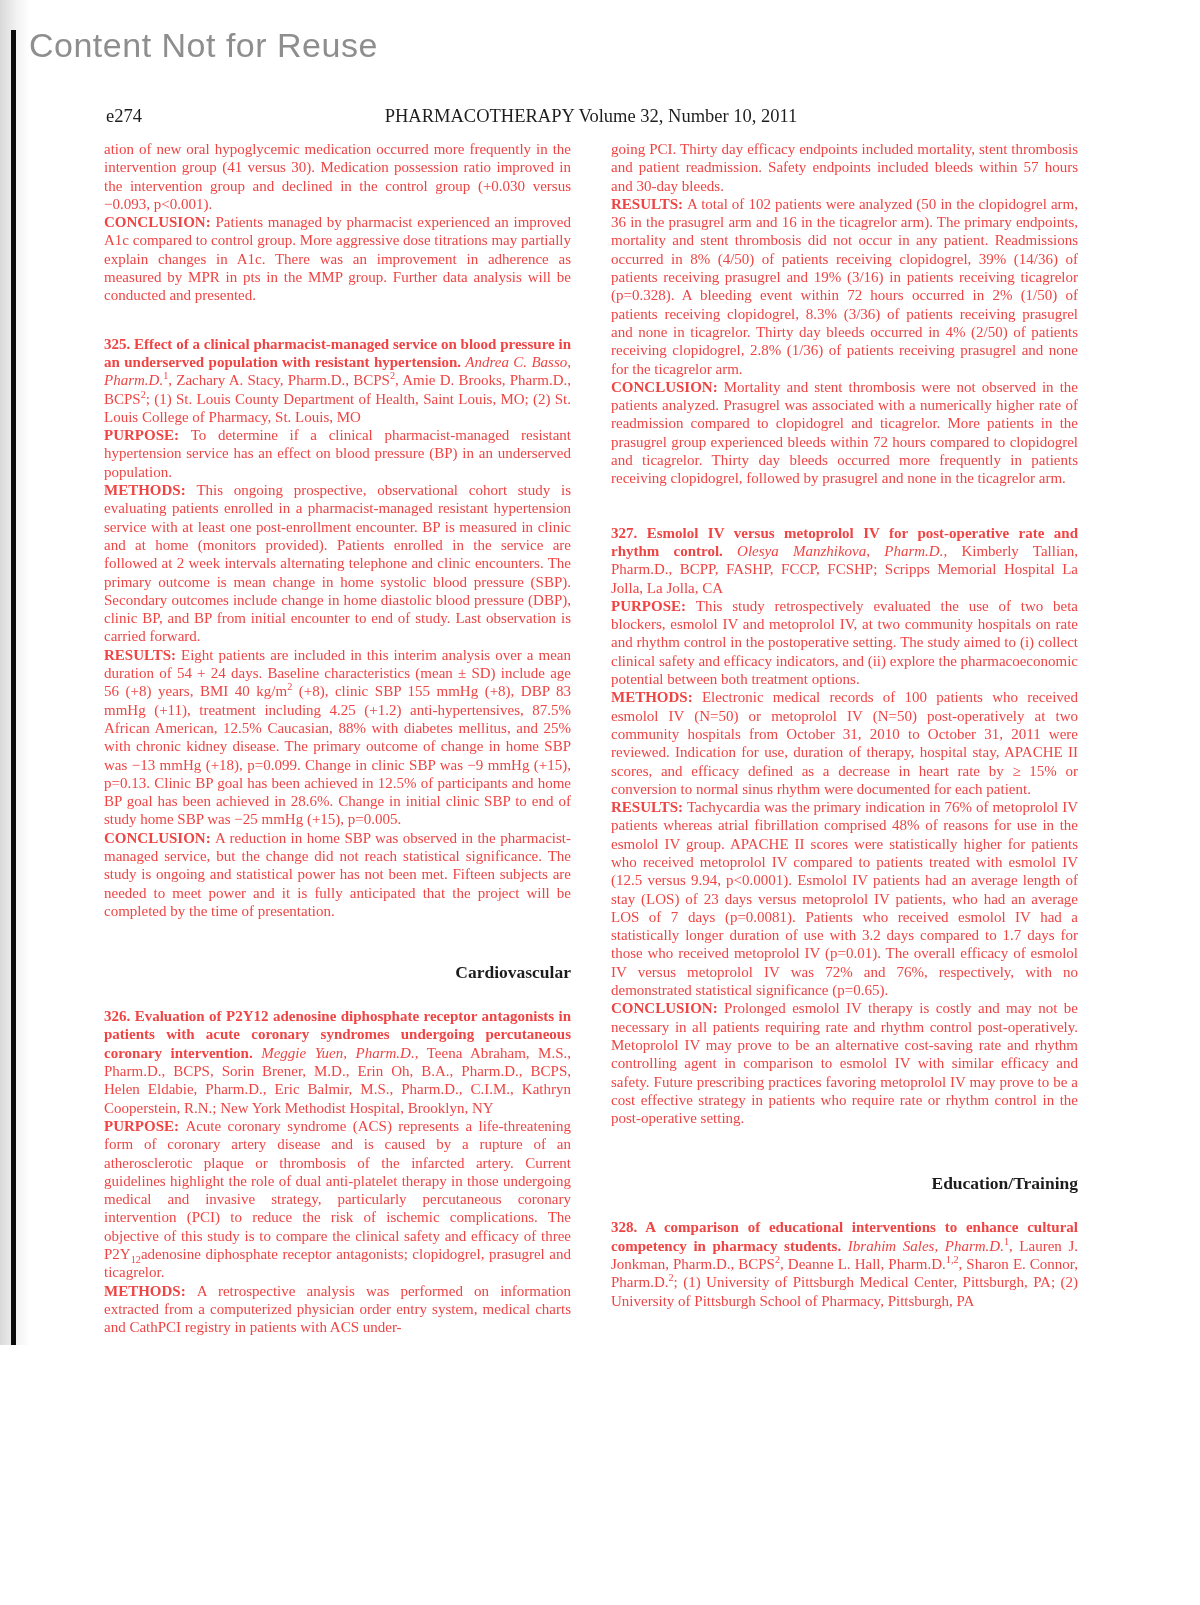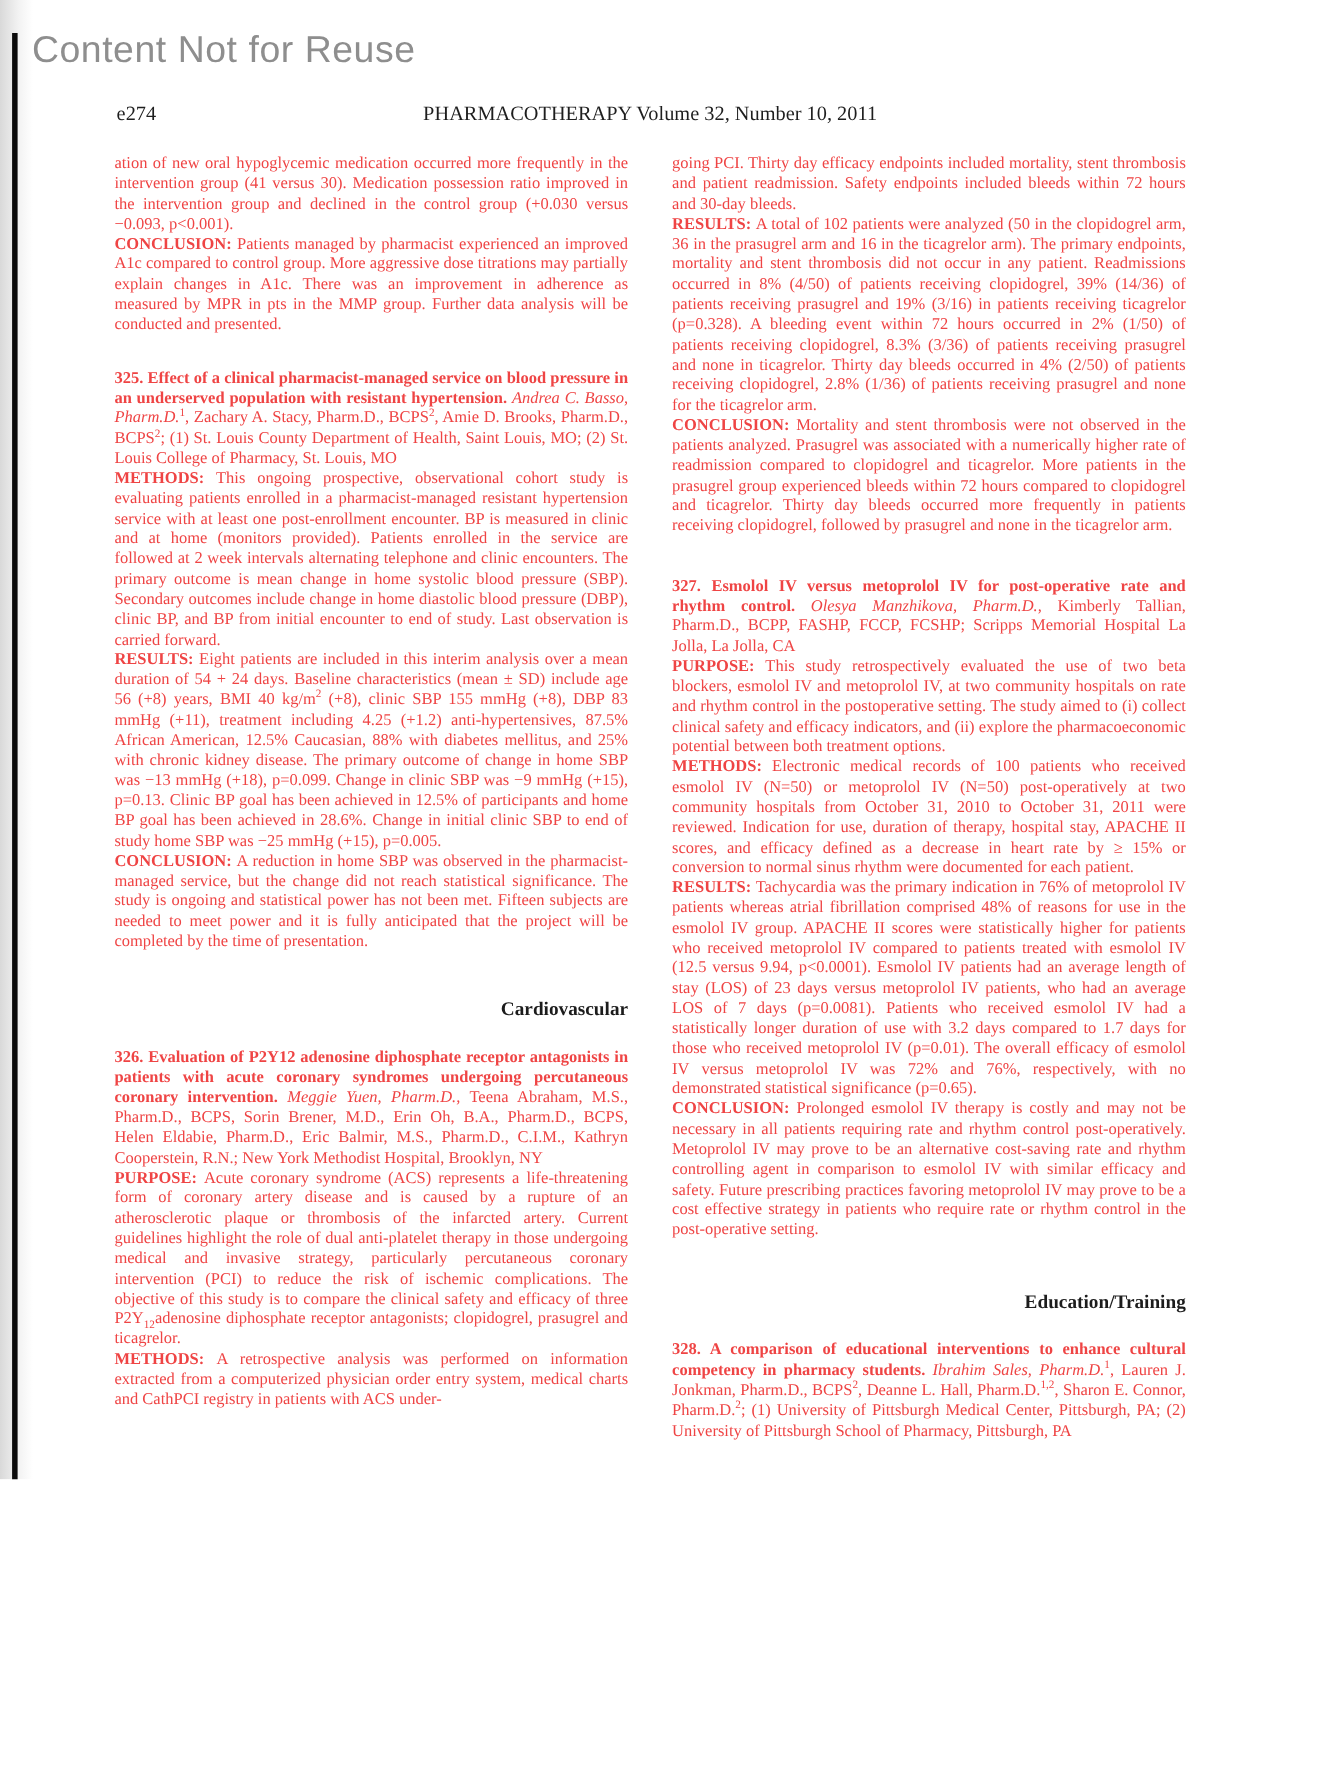--- a/index.html
+++ b/index.html
@@ -18,21 +18,21 @@
   }
   .scan-bar {
     position:absolute; left:11px; top:1554px; width:322px; height:33px;
     background:#0b0b0b;
   }
   .watermark {
     position:absolute; left:29px; top:26px;
     font-family:"Liberation Sans", sans-serif;
     font-size:34px; font-weight:400; color:#8e8e8e; letter-spacing:0.5px;
   }
-  .header { position:absolute; left:104px; top:94px; width:974px; height:26px; }
+  .header { position:absolute; left:104px; top:106px; width:974px; height:26px; }
   .pagenum { position:absolute; left:2px; top:0; font-size:18.5px; color:#1e1e1e; }
   .journal { display:block; text-align:center; font-size:18.5px; color:#1e1e1e; }
   .cols {
     position:absolute; left:104px; top:140px; width:974px;
     display:flex; gap:40px;
   }
   .col { width:467px; }
   p.body {
     margin:0; text-align:justify; text-justify:inter-word;
     font-size:15px; line-height:18.3px; color:#ef4444;
@@ -58,30 +58,31 @@
   <div class="header">
     <span class="pagenum">e274</span>
     <span class="journal">PHARMACOTHERAPY Volume 32, Number 10, 2011</span>
   </div>
 
   <div class="cols">
     <div class="col" id="col-left">
         <p class="body"><span class="seg-n">ation of new oral hypoglycemic medication occurred more frequently in the intervention group (41 versus 30). Medication possession ratio improved in the intervention group and declined in the control group (+0.030 versus −0.093, p&lt;0.001).</span></p>
         <p class="body"><span class="seg-b">CONCLUSION: </span><span class="seg-n">Patients managed by pharmacist experienced an improved A1c compared to control group. More aggressive dose titrations may partially explain changes in A1c. There was an improvement in adherence as measured by MPR in pts in the MMP group. Further data analysis will be conducted and presented.</span></p>
         <p class="body" style="margin-top: 30px;"><span class="seg-b">325. Effect of a clinical pharmacist-managed service on blood pressure in an underserved population with resistant hypertension. </span><span class="seg-i">Andrea C. Basso, Pharm.D.</span><sup>1</sup><span class="seg-n">, Zachary A. Stacy, Pharm.D., BCPS</span><sup>2</sup><span class="seg-n">, Amie D. Brooks, Pharm.D., BCPS</span><sup>2</sup><span class="seg-n">; (1) St. Louis County Department of Health, Saint Louis, MO; (2) St. Louis College of Pharmacy, St. Louis, MO</span></p>
+        <p class="body"><span class="seg-b">PURPOSE: </span><span class="seg-n">To determine if a clinical pharmacist-managed resistant hypertension service has an effect on blood pressure (BP) in an underserved population.</span></p>
         <p class="body"><span class="seg-b">METHODS: </span><span class="seg-n">This ongoing prospective, observational cohort study is evaluating patients enrolled in a pharmacist-managed resistant hypertension service with at least one post-enrollment encounter. BP is measured in clinic and at home (monitors provided). Patients enrolled in the service are followed at 2 week intervals alternating telephone and clinic encounters. The primary outcome is mean change in home systolic blood pressure (SBP). Secondary outcomes include change in home diastolic blood pressure (DBP), clinic BP, and BP from initial encounter to end of study. Last observation is carried forward.</span></p>
         <p class="body"><span class="seg-b">RESULTS: </span><span class="seg-n">Eight patients are included in this interim analysis over a mean duration of 54 + 24 days. Baseline characteristics (mean ± SD) include age 56 (+8) years, BMI 40 kg/m</span><sup>2</sup><span class="seg-n"> (+8), clinic SBP 155 mmHg (+8), DBP 83 mmHg (+11), treatment including 4.25 (+1.2) anti-hypertensives, 87.5% African American, 12.5% Caucasian, 88% with diabetes mellitus, and 25% with chronic kidney disease. The primary outcome of change in home SBP was −13 mmHg (+18), p=0.099. Change in clinic SBP was −9 mmHg (+15), p=0.13. Clinic BP goal has been achieved in 12.5% of participants and home BP goal has been achieved in 28.6%. Change in initial clinic SBP to end of study home SBP was −25 mmHg (+15), p=0.005.</span></p>
         <p class="body"><span class="seg-b">CONCLUSION: </span><span class="seg-n">A reduction in home SBP was observed in the pharmacist-managed service, but the change did not reach statistical significance. The study is ongoing and statistical power has not been met. Fifteen subjects are needed to meet power and it is fully anticipated that the project will be completed by the time of presentation.</span></p>
         <h2 class="section" style="margin-top: 42px;"><span class="seg-n">Cardiovascular</span></h2>
         <p class="body"><span class="seg-b">326. Evaluation of P2Y12 adenosine diphosphate receptor antagonists in patients with acute coronary syndromes undergoing percutaneous coronary intervention. </span><span class="seg-i">Meggie Yuen, Pharm.D.,</span><span class="seg-n"> Teena Abraham, M.S., Pharm.D., BCPS, Sorin Brener, M.D., Erin Oh, B.A., Pharm.D., BCPS, Helen Eldabie, Pharm.D., Eric Balmir, M.S., Pharm.D., C.I.M., Kathryn Cooperstein, R.N.; New York Methodist Hospital, Brooklyn, NY</span></p>
         <p class="body"><span class="seg-b">PURPOSE: </span><span class="seg-n">Acute coronary syndrome (ACS) represents a life-threatening form of coronary artery disease and is caused by a rupture of an atherosclerotic plaque or thrombosis of the infarcted artery. Current guidelines highlight the role of dual anti-platelet therapy in those undergoing medical and invasive strategy, particularly percutaneous coronary intervention (PCI) to reduce the risk of ischemic complications. The objective of this study is to compare the clinical safety and efficacy of three P2Y</span><sub>12</sub><span class="seg-n">adenosine diphosphate receptor antagonists; clopidogrel, prasugrel and ticagrelor.</span></p>
         <p class="body"><span class="seg-b">METHODS: </span><span class="seg-n">A retrospective analysis was performed on information extracted from a computerized physician order entry system, medical charts and CathPCI registry in patients with ACS under-</span></p>
       </div>
     <div class="col" id="col-right">
-        <p class="body"><span class="seg-n">going PCI. Thirty day efficacy endpoints included mortality, stent thrombosis and patient readmission. Safety endpoints included bleeds within 72 hours and 30-day bleeds.</span></p>
+        <p class="body"><span class="seg-n">going PCI. Thirty day efficacy endpoints included mortality, stent thrombosis and patient readmission. Safety endpoints included bleeds within 57 hours and 30-day bleeds.</span></p>
         <p class="body"><span class="seg-b">RESULTS: </span><span class="seg-n">A total of 102 patients were analyzed (50 in the clopidogrel arm, 36 in the prasugrel arm and 16 in the ticagrelor arm). The primary endpoints, mortality and stent thrombosis did not occur in any patient. Readmissions occurred in 8% (4/50) of patients receiving clopidogrel, 39% (14/36) of patients receiving prasugrel and 19% (3/16) in patients receiving ticagrelor (p=0.328). A bleeding event within 72 hours occurred in 2% (1/50) of patients receiving clopidogrel, 8.3% (3/36) of patients receiving prasugrel and none in ticagrelor. Thirty day bleeds occurred in 4% (2/50) of patients receiving clopidogrel, 2.8% (1/36) of patients receiving prasugrel and none for the ticagrelor arm.</span></p>
         <p class="body"><span class="seg-b">CONCLUSION: </span><span class="seg-n">Mortality and stent thrombosis were not observed in the patients analyzed. Prasugrel was associated with a numerically higher rate of readmission compared to clopidogrel and ticagrelor. More patients in the prasugrel group experienced bleeds within 72 hours compared to clopidogrel and ticagrelor. Thirty day bleeds occurred more frequently in patients receiving clopidogrel, followed by prasugrel and none in the ticagrelor arm.</span></p>
         <p class="body" style="margin-top: 36px;"><span class="seg-b">327. Esmolol IV versus metoprolol IV for post-operative rate and rhythm control. </span><span class="seg-i">Olesya Manzhikova, Pharm.D.,</span><span class="seg-n"> Kimberly Tallian, Pharm.D., BCPP, FASHP, FCCP, FCSHP; Scripps Memorial Hospital La Jolla, La Jolla, CA</span></p>
         <p class="body"><span class="seg-b">PURPOSE: </span><span class="seg-n">This study retrospectively evaluated the use of two beta blockers, esmolol IV and metoprolol IV, at two community hospitals on rate and rhythm control in the postoperative setting. The study aimed to (i) collect clinical safety and efficacy indicators, and (ii) explore the pharmacoeconomic potential between both treatment options.</span></p>
         <p class="body"><span class="seg-b">METHODS: </span><span class="seg-n">Electronic medical records of 100 patients who received esmolol IV (N=50) or metoprolol IV (N=50) post-operatively at two community hospitals from October 31, 2010 to October 31, 2011 were reviewed. Indication for use, duration of therapy, hospital stay, APACHE II scores, and efficacy defined as a decrease in heart rate by ≥ 15% or conversion to normal sinus rhythm were documented for each patient.</span></p>
         <p class="body"><span class="seg-b">RESULTS: </span><span class="seg-n">Tachycardia was the primary indication in 76% of metoprolol IV patients whereas atrial fibrillation comprised 48% of reasons for use in the esmolol IV group. APACHE II scores were statistically higher for patients who received metoprolol IV compared to patients treated with esmolol IV (12.5 versus 9.94, p&lt;0.0001). Esmolol IV patients had an average length of stay (LOS) of 23 days versus metoprolol IV patients, who had an average LOS of 7 days (p=0.0081). Patients who received esmolol IV had a statistically longer duration of use with 3.2 days compared to 1.7 days for those who received metoprolol IV (p=0.01). The overall efficacy of esmolol IV versus metoprolol IV was 72% and 76%, respectively, with no demonstrated statistical significance (p=0.65).</span></p>
         <p class="body"><span class="seg-b">CONCLUSION: </span><span class="seg-n">Prolonged esmolol IV therapy is costly and may not be necessary in all patients requiring rate and rhythm control post-operatively. Metoprolol IV may prove to be an alternative cost-saving rate and rhythm controlling agent in comparison to esmolol IV with similar efficacy and safety. Future prescribing practices favoring metoprolol IV may prove to be a cost effective strategy in patients who require rate or rhythm control in the post-operative setting.</span></p>
         <h2 class="section" style="margin-top: 46px;"><span class="seg-n">Education/Training</span></h2>
         <p class="body"><span class="seg-b">328. A comparison of educational interventions to enhance cultural competency in pharmacy students. </span><span class="seg-i">Ibrahim Sales, Pharm.D.</span><sup>1</sup><span class="seg-n">, Lauren J. Jonkman, Pharm.D., BCPS</span><sup>2</sup><span class="seg-n">, Deanne L. Hall, Pharm.D.</span><sup>1,2</sup><span class="seg-n">, Sharon E. Connor, Pharm.D.</span><sup>2</sup><span class="seg-n">; (1) University of Pittsburgh Medical Center, Pittsburgh, PA; (2) University of Pittsburgh School of Pharmacy, Pittsburgh, PA</span></p>
       </div>

